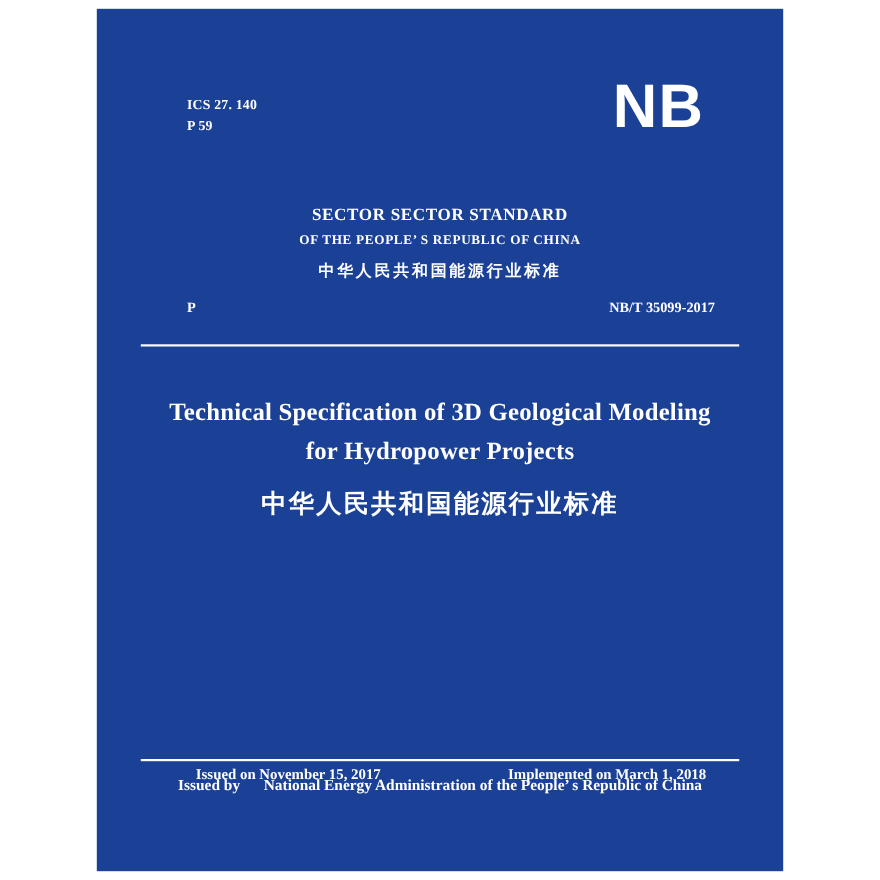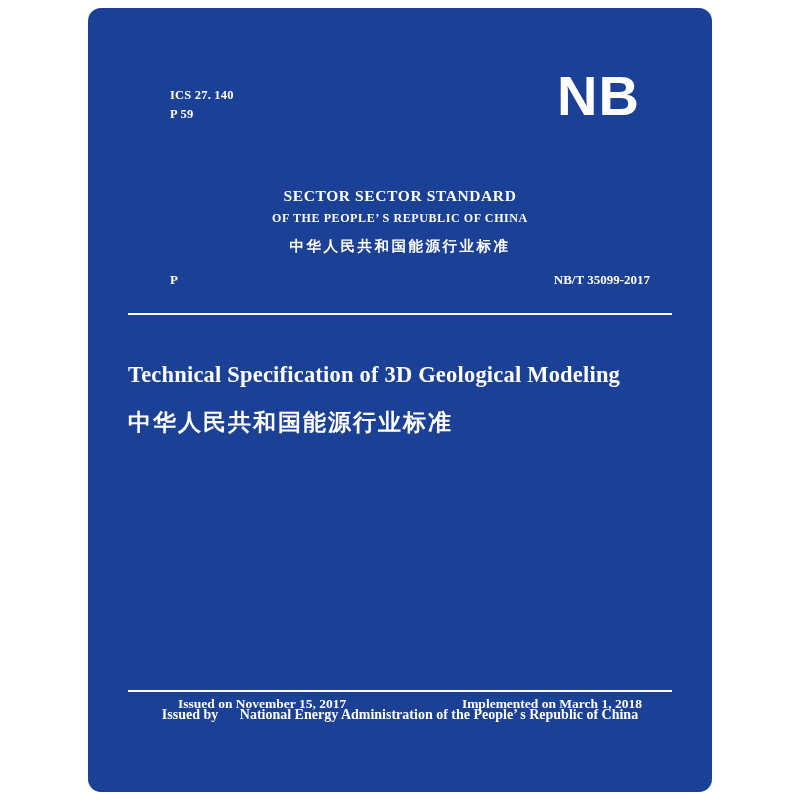--- a/index.html
+++ b/index.html
@@ -21,21 +21,20 @@
   }
   .cover {
     position: absolute;
     left: 88px;
     top: 8px;
     width: 624px;
     height: 784px;
     background: #1b4196;
     color: #ffffff;
     box-sizing: border-box;
-    border-radius: 13px;
   }
   
   .header {
     position: absolute;
     left: 82px;
     top: 78px;
     width: 470px;
     display: flex;
     justify-content: space-between;
     align-items: flex-start;
@@ -101,21 +100,21 @@
     background: #ffffff;
   }
   .rule-top { top: 305px; }
   .rule-bottom { top: 682px; }
   
   .main-title {
     position: absolute;
     left: 40px;
     right: 40px;
     top: 350px;
-    text-align: left;
+    text-align: center;
   }
   .mt-en {
     font-size: 22.5px;
     font-weight: bold;
     line-height: 1.55;
     letter-spacing: 0.2px;
   }
   .mt-cn {
     font-size: 23px;
     font-weight: bold;
@@ -167,20 +166,21 @@
 
     <div class="code-row">
       <div>P</div>
       <div>NB/T 35099-2017</div>
     </div>
 
     <div class="rule rule-top"></div>
 
     <div class="main-title">
       <div class="mt-en">Technical Specification of 3D Geological Modeling</div>
+      <div class="mt-en">for Hydropower Projects</div>
       <div class="mt-cn">中华人民共和国能源行业标准</div>
     </div>
 
     <div class="dates">
       <div>Issued on November 15, 2017</div>
       <div>Implemented on March 1, 2018</div>
     </div>
 
     <div class="rule rule-bottom"></div>
 

